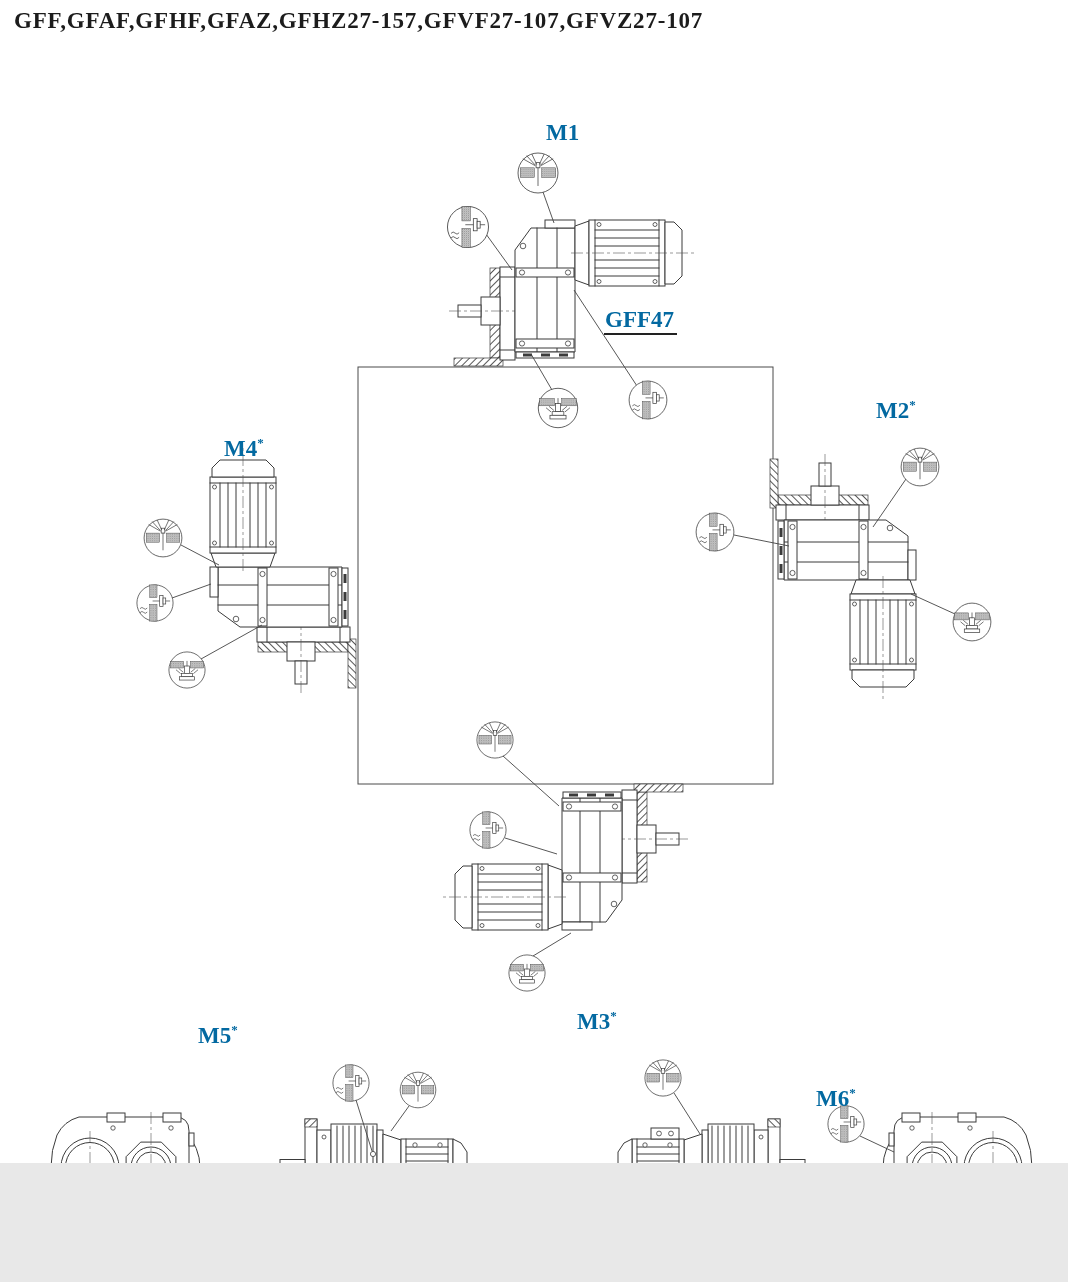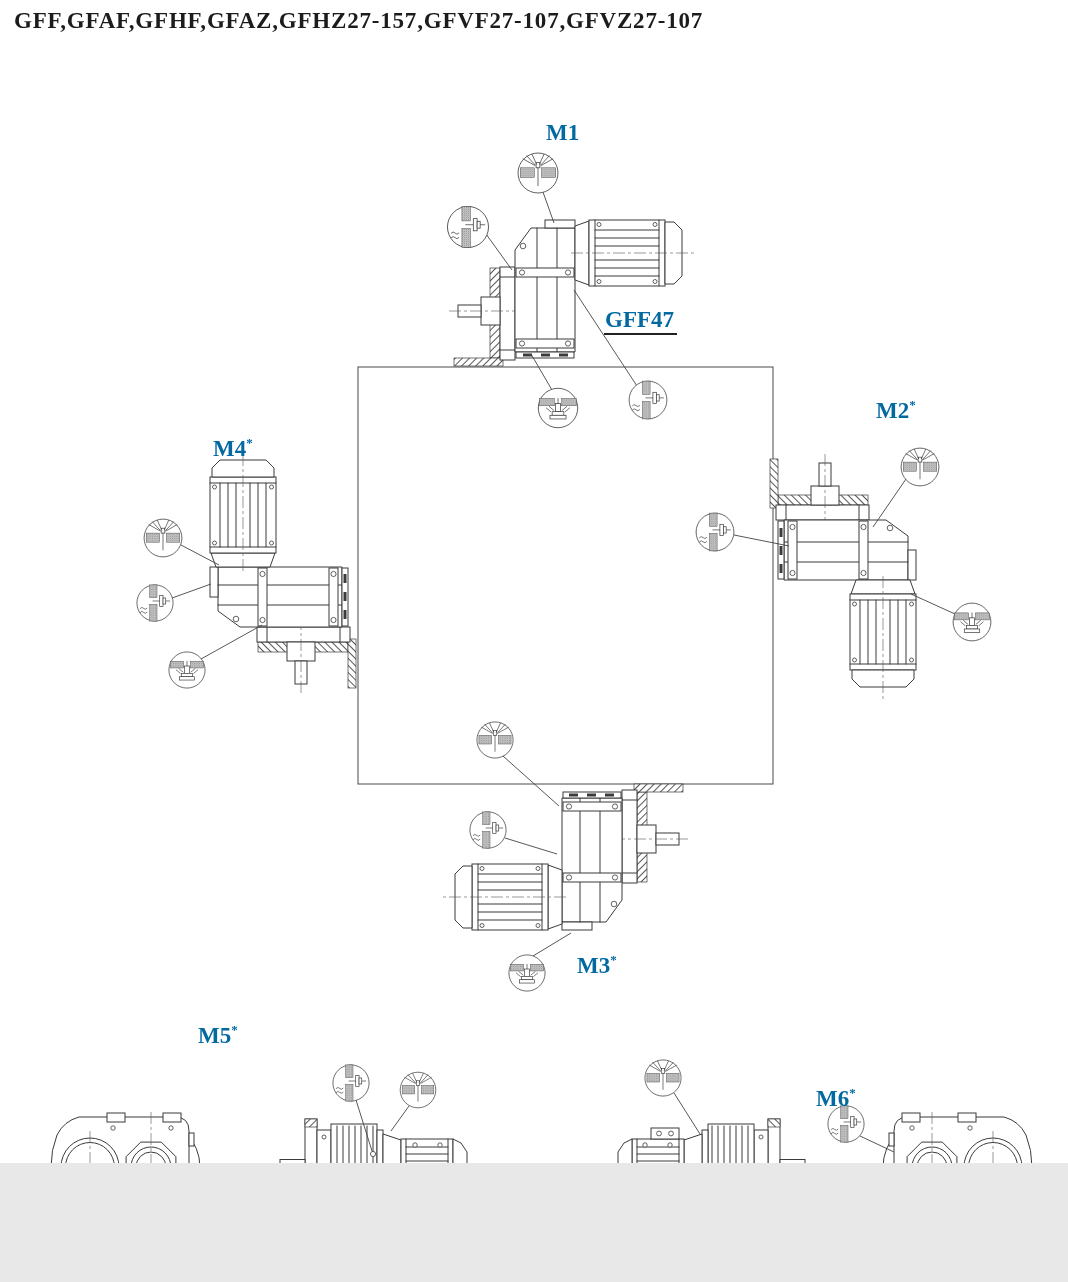--- a/index.html
+++ b/index.html
@@ -5,22 +5,22 @@
   html,body{margin:0;padding:0;background:#e8e8e8;}
   .page{position:relative;width:1068px;height:1163px;background:#fff;overflow:hidden;
         font-family:"Liberation Serif",serif;}
   .art{position:absolute;left:0;top:0;}
   .title{position:absolute;left:14px;top:8px;font-weight:bold;font-size:23px;
          letter-spacing:0.8px;color:#1c1c1c;white-space:nowrap;}
   .lbl{position:absolute;font-weight:bold;font-size:23px;color:#0369a1;line-height:1;}
   .lbl sup{font-size:13px;line-height:0;}
   #lbl-m1{left:546px;top:121px;}
   #lbl-m2{left:832px;top:399px;margin-left:44px;}
-  #lbl-m4{left:213px;top:437px;}
-  #lbl-m3{left:577px;top:954px;}
+  #lbl-m4{left:224px;top:437px;}
+  #lbl-m3{left:577px;top:1010px;}
   #lbl-m5{left:198px;top:1024px;}
   #lbl-m6{left:816px;top:1087px;}
   #lbl-gff47{left:604px;top:308px;border-bottom:2.2px solid #222;padding:0 3px 2px 1px;}
   
   .ln{stroke:#3b3b3b;stroke-width:1;fill:none;stroke-linecap:round;}
   .fw{fill:#fff;stroke:#3b3b3b;stroke-width:1;}
   .stp{fill:url(#stip);stroke:#3b3b3b;stroke-width:0.6;}
   .hat{fill:url(#hatch);stroke:#3b3b3b;stroke-width:0.7;}
   .cl{stroke:#555;stroke-width:0.6;fill:none;stroke-dasharray:12 3 3 3;}
   .ldr{stroke:#444;stroke-width:0.9;fill:none;}

